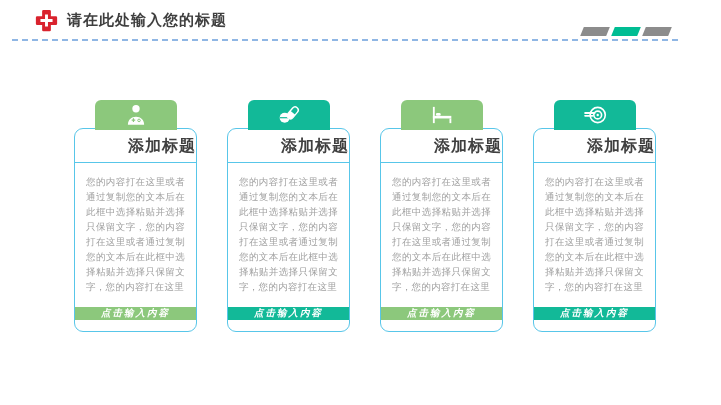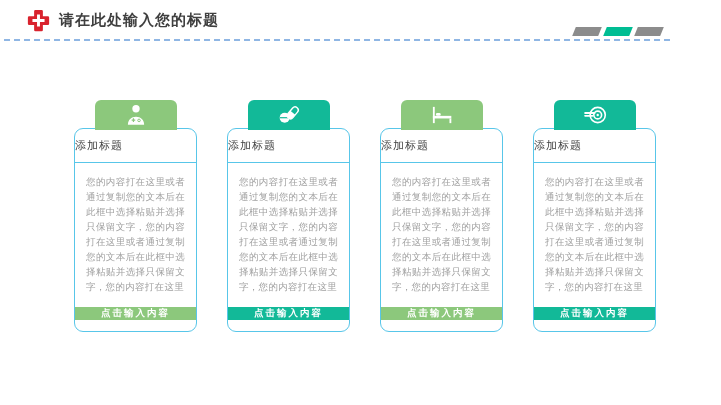--- a/index.html
+++ b/index.html
@@ -1,21 +1,21 @@
 <!DOCTYPE html>
 <html style="--green: #8cc87c; --teal: #12b998; --blockGray: #8c8c8c; --blockGreen: #00bd93; --cardBorder: #58c6e9; --dash: #8fb6e4; --titleText: #3f3f3f; --bodyText: #a0a0a0; --crossRed: #d9232e;"><head>
 <meta charset="utf-8">
 <style>
   * { margin:0; padding:0; box-sizing:border-box; }
   html,body { width:721px; height:405px; background:#ffffff; overflow:hidden;
               font-family:"DejaVu Sans","Liberation Sans",sans-serif; }
 
   
   .slide-header{
-    position:absolute; left:4px; top:0; width:666px; height:41px;
+    position:absolute; left:12px; top:0; width:666px; height:41px;
     border-bottom:2px dashed var(--dash);
     padding-left:7px;
   }
   .header-inner{ display:flex; align-items:center; gap:8px; padding:8px 0 0 15px; }
   .logo{ width:25px; height:25px; flex:0 0 auto; }
   .slide-title{ font-size:15px; font-weight:bold; color:var(--titleText); letter-spacing:1px; }
   .decor-blocks{ position:absolute; top:27px; right:8px; display:flex; gap:5px; }
   .decor-block{ width:26px; height:9px; transform:skewX(-22deg); }
 
   
@@ -27,34 +27,34 @@
     display:flex; align-items:center; justify-content:center;
     position:relative; z-index:2; margin-bottom:-2px;
   }
   .tab svg{ width:26px; height:26px; display:block; }
   .card{
     position:relative; z-index:1; width:123px; height:204px;
     background:#ffffff; border:1px solid var(--cardBorder); border-radius:9px;
     display:flex; flex-direction:column; overflow:hidden;
   }
   .card-title{
-    height:34px; line-height:34px; text-align:left;
-    font-size:11px; font-weight:normal; color:var(--titleText); letter-spacing:1px;
+    height:34px; line-height:34px; text-align:right;
+    font-size:16px; font-weight:bold; color:var(--titleText); letter-spacing:1px;
     border-bottom:1px solid var(--cardBorder);
   }
   .card-body{
     flex:1; padding:11px 11px 13px 11px;
     font-size:9.5px; line-height:15px; color:var(--bodyText);
     text-align:justify; letter-spacing:0.3px;
   }
   .card-btn{
     height:31px; width:100%; border:none; cursor:pointer;
     color:#ffffff; font-size:9.5px; font-weight:bold; letter-spacing:2px;
     font-family:inherit; margin-bottom:13px;
-    display:flex; align-items:center; justify-content:center;
+    display:flex; align-items:center; justify-content:center;font-style:italic;
   }
 </style>
 </head>
 <body>
 
 <div class="slide-header">
   <div class="header-inner">
     <svg class="logo" viewBox="0 0 24 24">
       <path d="M9 3h6v6h6v6h-6v6H9v-6H3V9h6z" fill="var(--crossRed)" stroke="var(--crossRed)" stroke-width="2.4" stroke-linejoin="round"></path>
       <path d="M10.6 6.2h2.8v4.4h4.4v2.8h-4.4v4.4h-2.8v-4.4H6.2v-2.8h4.4z" fill="#ffffff"></path>

